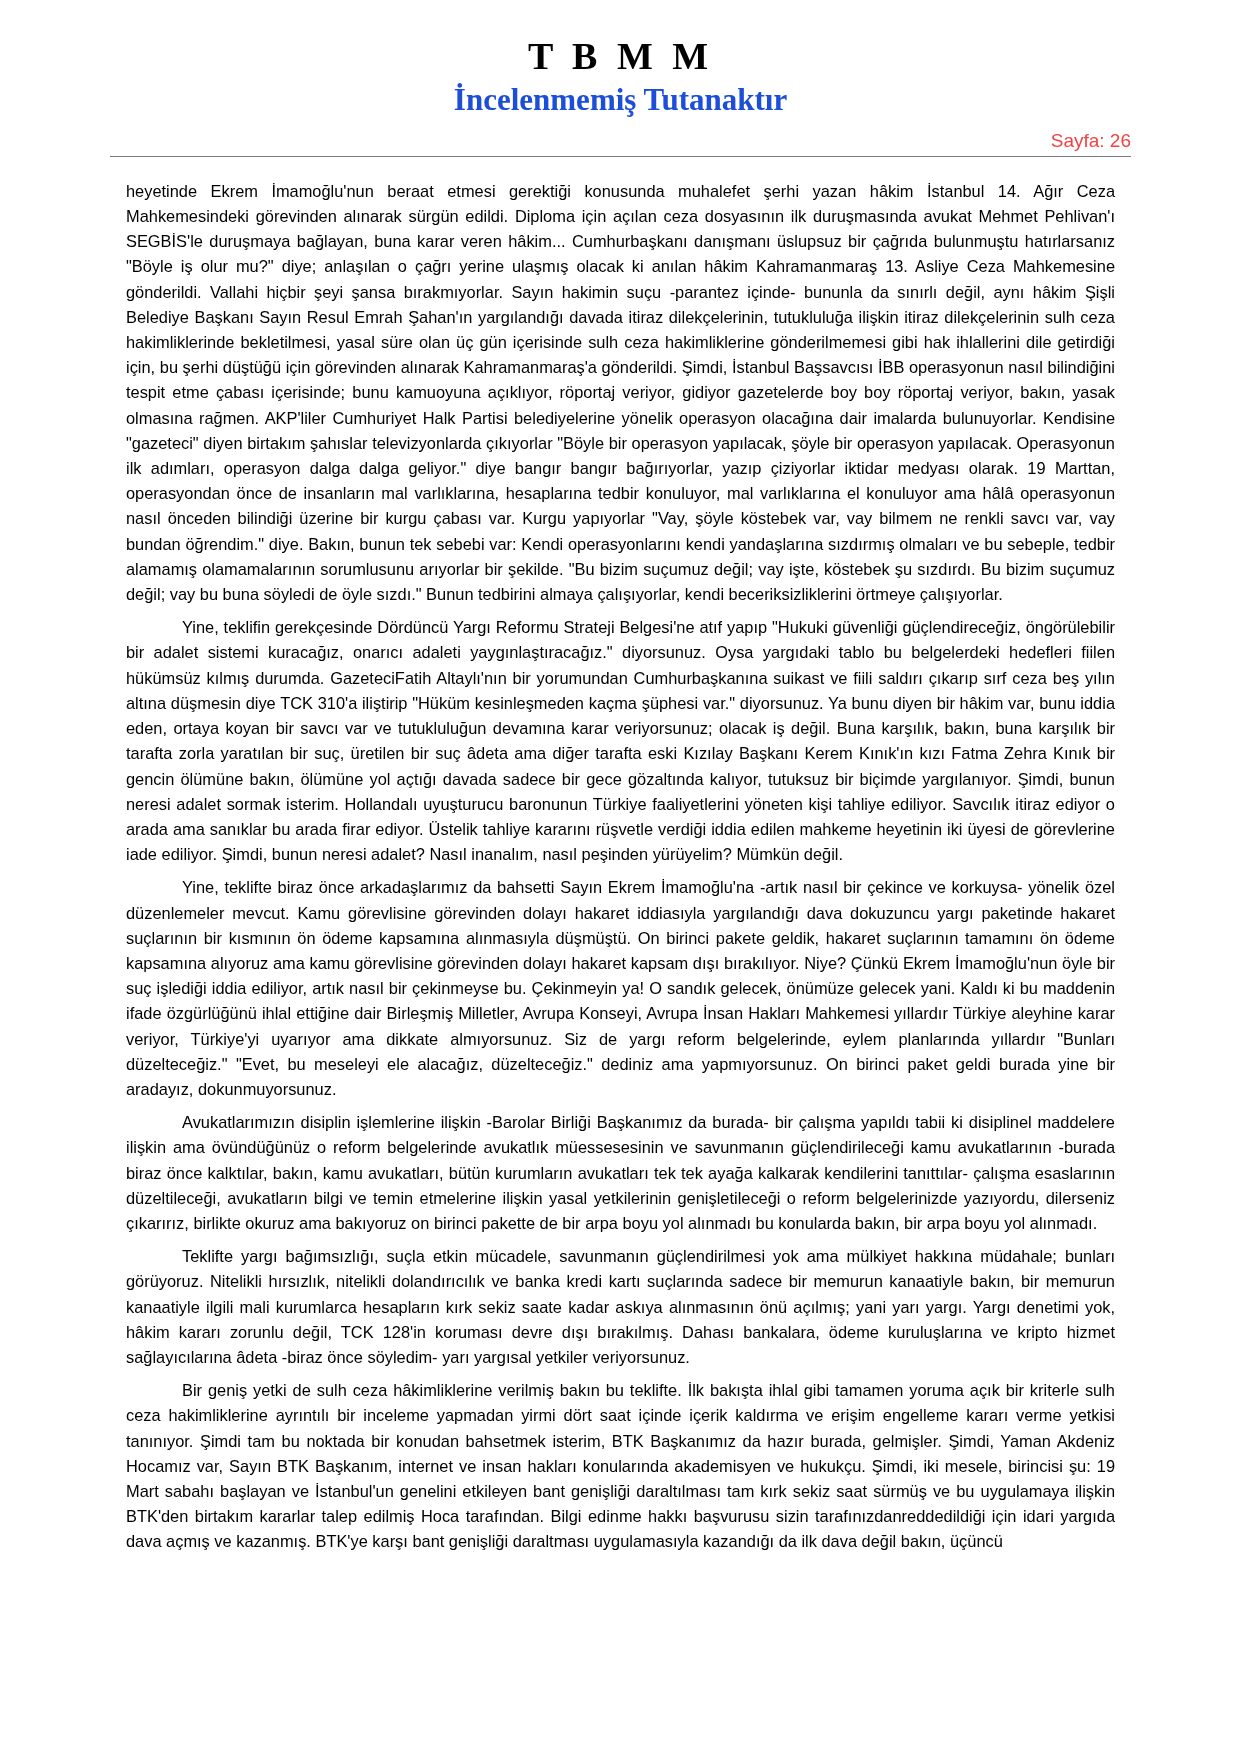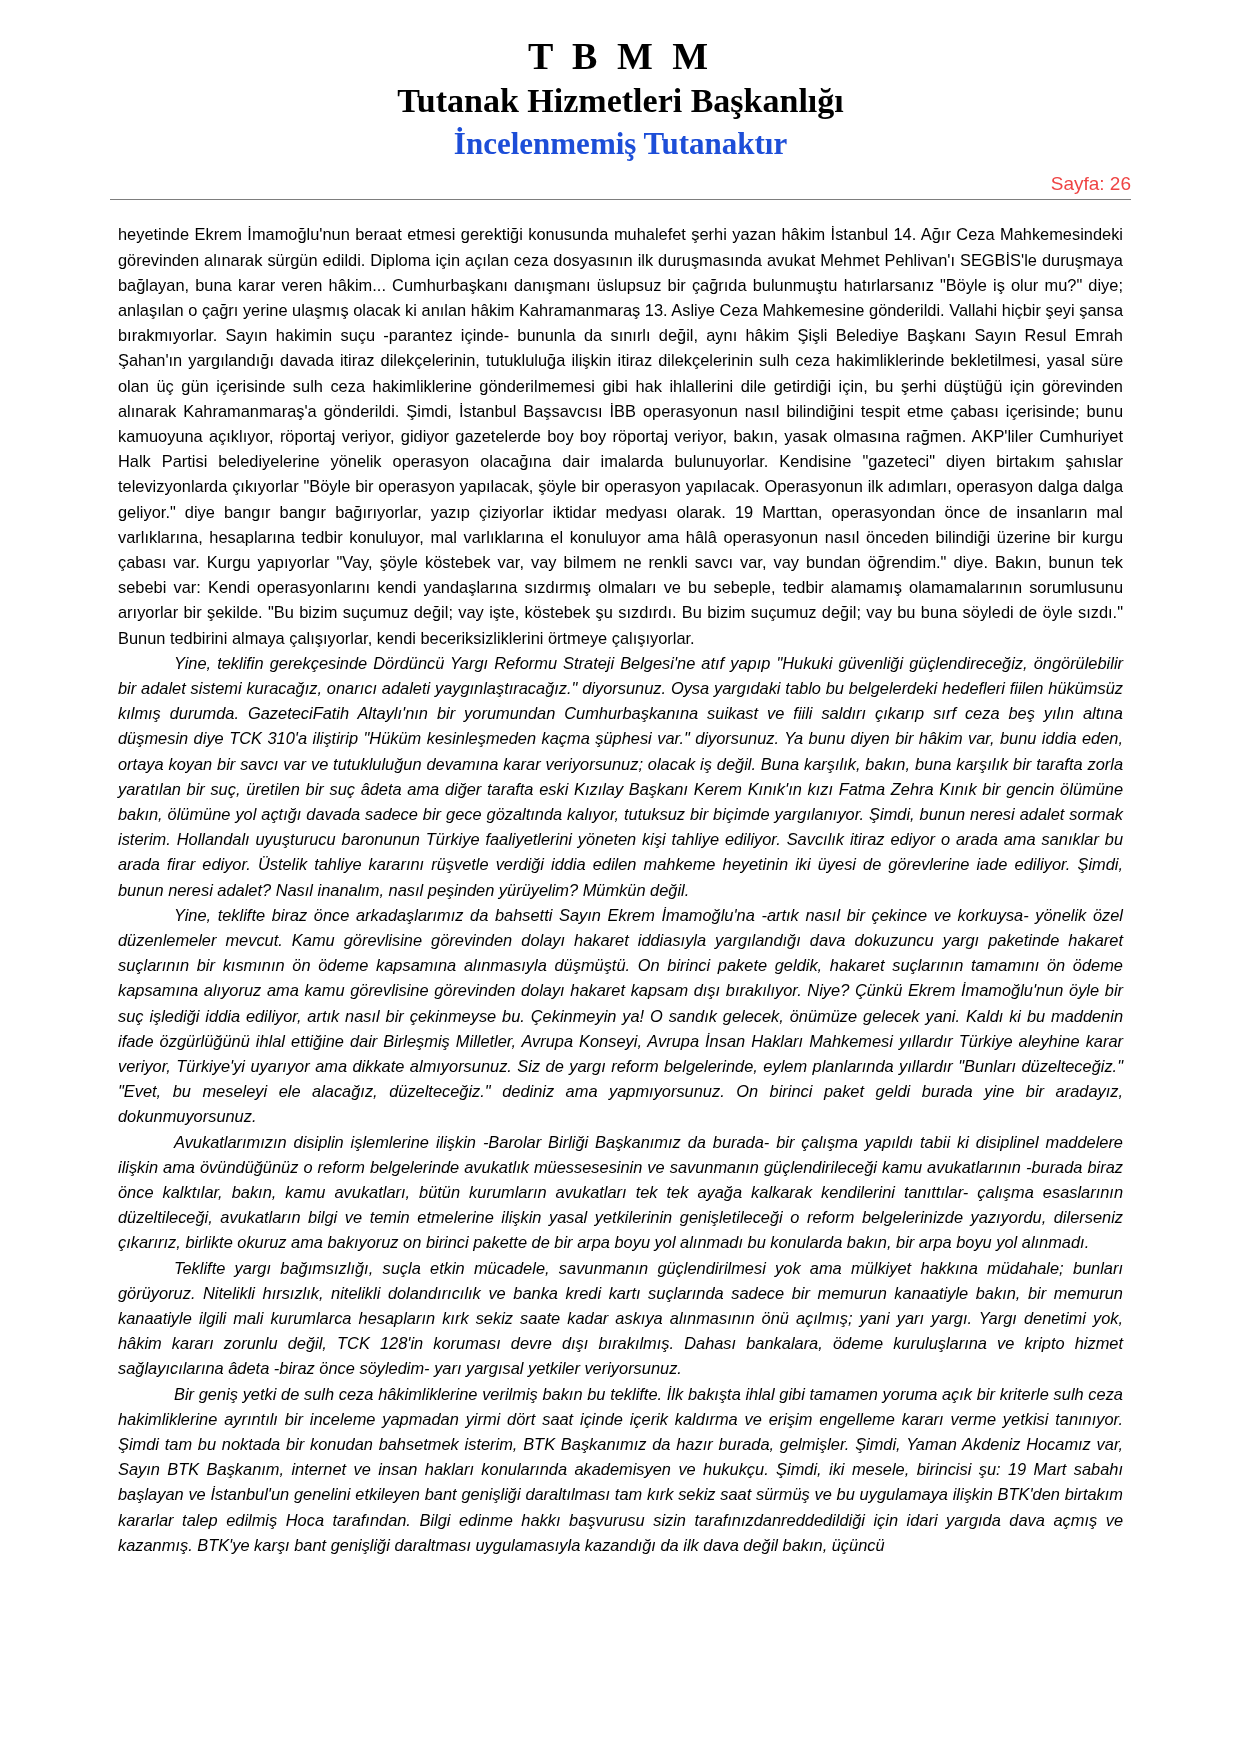--- a/index.html
+++ b/index.html
@@ -72,39 +72,37 @@
     margin: 22px 86px 0 86px;
     font-family: "Liberation Sans", sans-serif;
     font-size: 16.4px;
     line-height: 25.2px;
     text-align: justify;
     text-justify: inter-word;
     color: #000000;
     hyphens: none;
   }
   .content p {
-    margin: 0;
+    margin: 8px;
     text-align: justify;
   }
   .content p.indent {
     text-indent: 56px;
-    font-style: italic;
   }
   .content p:last-child {
     text-align: justify;
   }
 </style>
 </head>
 <body>
 
 <div class="page">
 
   <div class="header">
     <div class="hdr-line1">T B M M</div>
-    <div class="hdr-line2">Tutanak Hizmetleri Başkanlığı</div>
     <div class="hdr-line3">İncelenmemiş Tutanaktır</div>
   </div>
 
   <div class="page-meta">Sayfa: 26</div>
   <hr class="rule">
 
   <div class="content">
     <p>heyetinde Ekrem İmamoğlu'nun beraat etmesi gerektiği konusunda muhalefet şerhi yazan hâkim İstanbul 14. Ağır Ceza Mahkemesindeki görevinden alınarak sürgün edildi. Diploma için açılan ceza dosyasının ilk duruşmasında avukat Mehmet Pehlivan'ı SEGBİS'le duruşmaya bağlayan, buna karar veren hâkim... Cumhurbaşkanı danışmanı  üslupsuz bir çağrıda bulunmuştu hatırlarsanız "Böyle iş olur mu?" diye; anlaşılan o çağrı yerine ulaşmış olacak ki anılan hâkim Kahramanmaraş 13. Asliye Ceza Mahkemesine gönderildi. Vallahi hiçbir şeyi şansa bırakmıyorlar. Sayın hakimin suçu -parantez içinde- bununla da sınırlı değil, aynı hâkim Şişli Belediye Başkanı Sayın Resul Emrah Şahan'ın yargılandığı davada itiraz dilekçelerinin, tutukluluğa ilişkin itiraz dilekçelerinin sulh ceza hakimliklerinde bekletilmesi, yasal süre olan üç gün içerisinde sulh ceza hakimliklerine gönderilmemesi gibi hak ihlallerini dile getirdiği için, bu şerhi düştüğü için görevinden alınarak Kahramanmaraş'a gönderildi. Şimdi, İstanbul Başsavcısı İBB operasyonun nasıl bilindiğini tespit etme çabası içerisinde; bunu kamuoyuna açıklıyor, röportaj veriyor, gidiyor gazetelerde boy boy röportaj veriyor, bakın, yasak olmasına rağmen. AKP'liler Cumhuriyet Halk Partisi belediyelerine yönelik operasyon olacağına dair imalarda bulunuyorlar. Kendisine "gazeteci" diyen birtakım şahıslar televizyonlarda çıkıyorlar "Böyle bir operasyon yapılacak, şöyle bir operasyon yapılacak. Operasyonun ilk adımları, operasyon dalga dalga geliyor." diye bangır bangır bağırıyorlar, yazıp çiziyorlar iktidar medyası olarak. 19 Marttan, operasyondan önce de insanların mal varlıklarına, hesaplarına tedbir konuluyor, mal varlıklarına el konuluyor ama hâlâ operasyonun nasıl önceden bilindiği üzerine bir kurgu çabası var. Kurgu yapıyorlar "Vay, şöyle köstebek var, vay bilmem ne renkli savcı var, vay bundan öğrendim." diye. Bakın, bunun tek sebebi var: Kendi operasyonlarını kendi yandaşlarına sızdırmış olmaları ve bu sebeple, tedbir alamamış  olamamalarının sorumlusunu arıyorlar bir şekilde. "Bu bizim suçumuz değil; vay işte, köstebek şu sızdırdı. Bu bizim suçumuz değil; vay bu buna söyledi de öyle sızdı." Bunun tedbirini almaya çalışıyorlar, kendi beceriksizliklerini örtmeye çalışıyorlar.</p>
     <p class="indent">Yine, teklifin gerekçesinde Dördüncü Yargı Reformu Strateji Belgesi'ne atıf yapıp "Hukuki güvenliği güçlendireceğiz, öngörülebilir bir adalet sistemi kuracağız, onarıcı adaleti yaygınlaştıracağız." diyorsunuz. Oysa yargıdaki tablo bu belgelerdeki hedefleri fiilen hükümsüz kılmış durumda. GazeteciFatih Altaylı'nın bir yorumundan Cumhurbaşkanına suikast ve fiili saldırı çıkarıp sırf ceza beş yılın altına düşmesin diye TCK 310'a iliştirip "Hüküm kesinleşmeden kaçma şüphesi var." diyorsunuz. Ya bunu diyen bir hâkim var, bunu iddia eden, ortaya koyan bir savcı var ve tutukluluğun devamına karar veriyorsunuz; olacak iş değil. Buna karşılık, bakın, buna karşılık bir tarafta zorla yaratılan bir suç, üretilen bir suç âdeta ama diğer tarafta eski Kızılay Başkanı Kerem Kınık'ın kızı Fatma Zehra Kınık bir gencin ölümüne bakın, ölümüne yol açtığı davada sadece bir gece gözaltında kalıyor, tutuksuz bir biçimde yargılanıyor. Şimdi, bunun neresi adalet sormak isterim. Hollandalı uyuşturucu baronunun Türkiye faaliyetlerini yöneten kişi tahliye ediliyor. Savcılık itiraz ediyor o arada ama sanıklar bu arada firar ediyor. Üstelik tahliye kararını rüşvetle verdiği iddia edilen mahkeme heyetinin iki üyesi de görevlerine iade ediliyor. Şimdi, bunun neresi adalet? Nasıl inanalım, nasıl peşinden yürüyelim? Mümkün değil.</p>
     <p class="indent">Yine, teklifte biraz önce arkadaşlarımız da bahsetti Sayın Ekrem İmamoğlu'na -artık nasıl bir çekince ve korkuysa- yönelik özel düzenlemeler mevcut. Kamu görevlisine görevinden dolayı hakaret iddiasıyla yargılandığı dava dokuzuncu yargı paketinde hakaret suçlarının bir kısmının ön ödeme kapsamına alınmasıyla düşmüştü. On birinci pakete geldik, hakaret suçlarının tamamını ön ödeme kapsamına alıyoruz ama kamu görevlisine görevinden dolayı hakaret kapsam dışı bırakılıyor. Niye? Çünkü Ekrem İmamoğlu'nun öyle bir suç işlediği iddia ediliyor, artık nasıl bir çekinmeyse bu. Çekinmeyin ya! O sandık gelecek, önümüze gelecek yani. Kaldı ki bu maddenin ifade özgürlüğünü ihlal ettiğine dair Birleşmiş Milletler, Avrupa Konseyi, Avrupa İnsan Hakları Mahkemesi yıllardır Türkiye aleyhine karar veriyor, Türkiye'yi uyarıyor ama dikkate almıyorsunuz. Siz de yargı reform belgelerinde, eylem planlarında yıllardır "Bunları düzelteceğiz." "Evet, bu meseleyi ele alacağız, düzelteceğiz." dediniz ama yapmıyorsunuz. On birinci paket geldi burada yine bir aradayız, dokunmuyorsunuz.</p>

